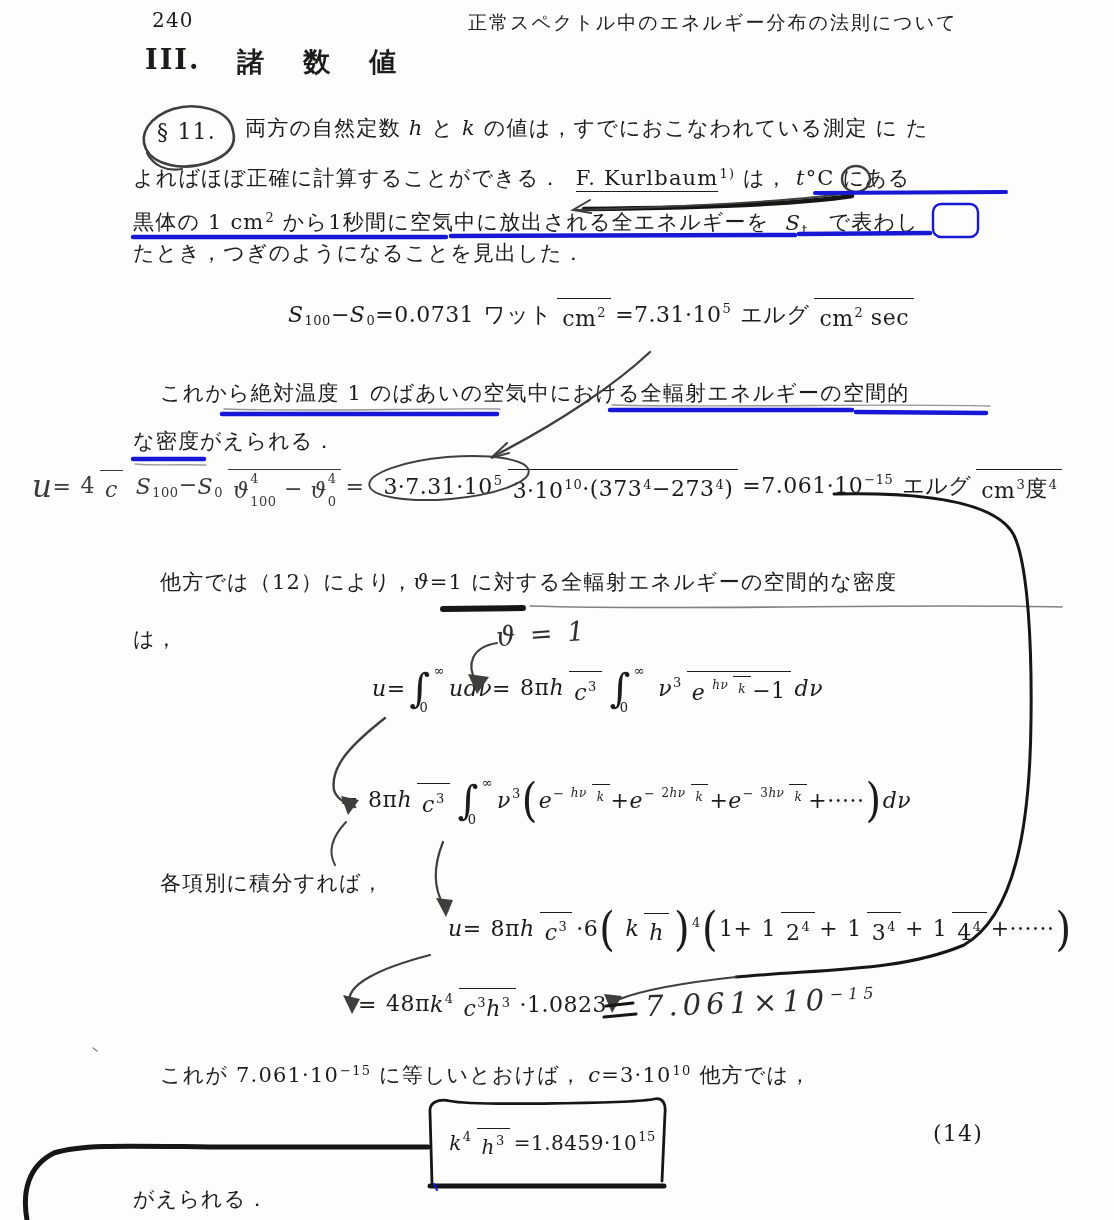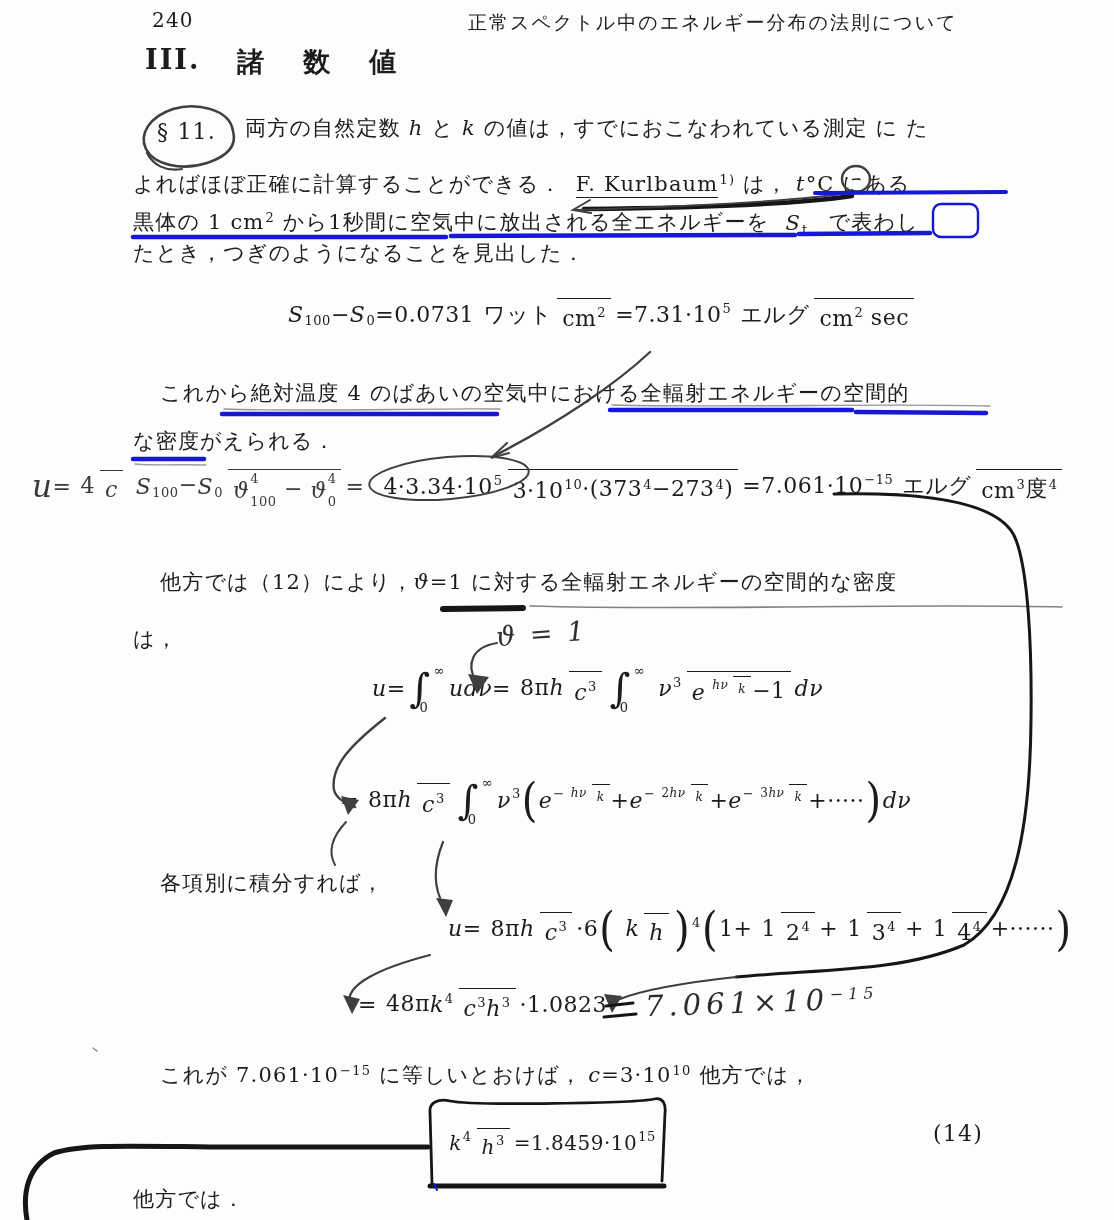--- a/index.html
+++ b/index.html
@@ -54,21 +54,21 @@
 
 <div class="abs heading" style="left:145px;top:44px;">
   <span>III.</span>
     <span>諸</span>
     <span>数</span>
     <span>値</span>
 </div>
 
 <div class="abs jp" style="left:157px;top:118px;font-size:22px;">§ 11.</div>
 <div class="abs jp" style="left:245px;top:115px;text-align:right;"><span class="tok ">両方の自然定数 </span><span class="tok it ">h</span><span class="tok "> と </span><span class="tok it ">k</span><span class="tok "> の値は，すでにおこなわれている測定 に た</span></div>
-<div class="abs jp" style="left:133px;top:171px;text-align:center;"><span class="tok ">よればほぼ正確に計算することができる．</span><span class="tok" style="display: inline-block; width: 14px;"></span><span class="tok ku">F. Kurlbaum</span><span class="ssb ">
+<div class="abs jp" style="left:133px;top:165px;text-align:center;"><span class="tok ">よればほぼ正確に計算することができる．</span><span class="tok" style="display: inline-block; width: 14px;"></span><span class="tok ku">F. Kurlbaum</span><span class="ssb ">
       <span class="stk">
         <span class="ssup">1)</span>
       </span>
     </span><span class="tok "> は，</span><span class="tok" style="display: inline-block; width: 8px;"></span><span class="tok it ">t</span><span class="tok ">°C にある</span></div>
 <div class="abs jp" style="left:133px;top:209px;"><span class="tok ">黒体の 1 cm</span><span class="ssb ">
       <span class="stk">
         <span class="ssup">2</span>
       </span>
     </span><span class="tok "> から1秒間に空気中に放出される全エネルギーを</span><span class="tok" style="display: inline-block; width: 16px;"></span><span class="ssb ">
       <span class="base it">S</span>
@@ -114,21 +114,21 @@
       <span class="tp"><span class="tok ">エルグ</span></span>
       <span class="bt"><span class="ssb ">
           <span class="base">cm</span>
           <span class="stk">
             <span class="ssup">2</span>
           </span>
         </span><span class="tok "> sec</span></span>
     </span>
   </div>
 
-<div class="abs jp" style="left:160px;top:380px;"><span class="tok ">これから絶対温度 4 のばあいの空気中における全輻射エネルギーの空間的</span></div>
+<div class="abs jp" style="left:160px;top:380px;"><span class="tok ">これから絶対温度 1 のばあいの空気中における全輻射エネルギーの空間的</span></div>
 <div class="abs jp" style="left:133px;top:428px;"><span class="tok ">な密度がえられる．</span></div>
 
 <div class="abs eq" style="left:32px;top:468px;">
   <span class="eq" style="margin-right:10px;">
       <span class="tok it hw big-u">u</span>
       <span class="tok hw">=</span>
       <span class="fr hw">
         <span class="tp"><span class="tok ">4</span></span>
         <span class="bt"><span class="tok it ">c</span></span>
       </span>
@@ -156,21 +156,21 @@
               <span class="ssup">4</span>
               <span class="ssub">0</span>
             </span>
           </span></span>
       </span>
       <span class="tok hw">=</span>
     </span>
   <span class="eq">
       <span class="fr ">
         <span class="tp"><span class="ssb ">
-            <span class="base">4·3.34·10</span>
+            <span class="base">3·7.31·10</span>
             <span class="stk">
               <span class="ssup">5</span>
             </span>
           </span></span>
         <span class="bt"><span class="ssb ">
             <span class="base">3·10</span>
             <span class="stk">
               <span class="ssup">10</span>
             </span>
           </span><span class="tok ">·(373</span><span class="ssb ">
@@ -433,21 +433,21 @@
     <span class="tok ">=</span>
     <span class="ssb ">
       <span class="base">1.8459·10</span>
       <span class="stk">
         <span class="ssup">15</span>
       </span>
     </span>
   </div>
 <div class="abs jp" style="left:933px;top:1120px;font-size:22px;">(14)</div>
 
-<div class="abs jp" style="left:133px;top:1186px;"><span class="tok ">他方では．</span></div>
+<div class="abs jp" style="left:133px;top:1186px;"><span class="tok ">がえられる．</span></div>
 
 <svg class="overlay" width="1114" height="1220" viewBox="0 0 1114 1220">
 
   <path class="s-pen" stroke-width="2.6" d="M 233,131 C 230,109 196,102 173,109 C 149,117 139,134 146,149 C 154,165 182,171 207,163 C 228,156 237,145 233,131"></path>
   <path class="s-pen" stroke-width="2.2" d="M 147,153 C 153,165 166,172 182,169"></path>
 
   <path class="s-dark" stroke-width="4.5" d="M 852,196 C 790,205 700,208 584,209"></path>
   <path class="s-pen" stroke-width="1.8" d="M 856,192 C 800,201 705,206 576,210"></path>
   <path class="s-pen" stroke-width="2" d="M 590,200 L 573,210 L 591,213"></path>
 

